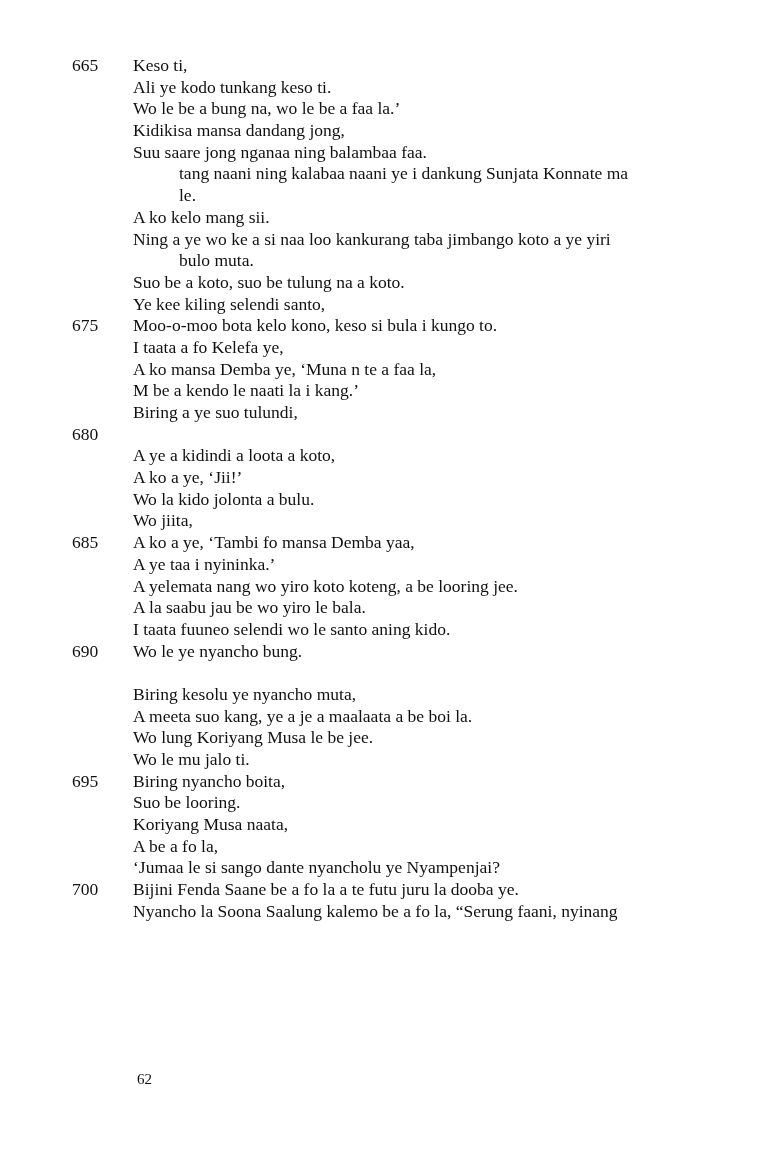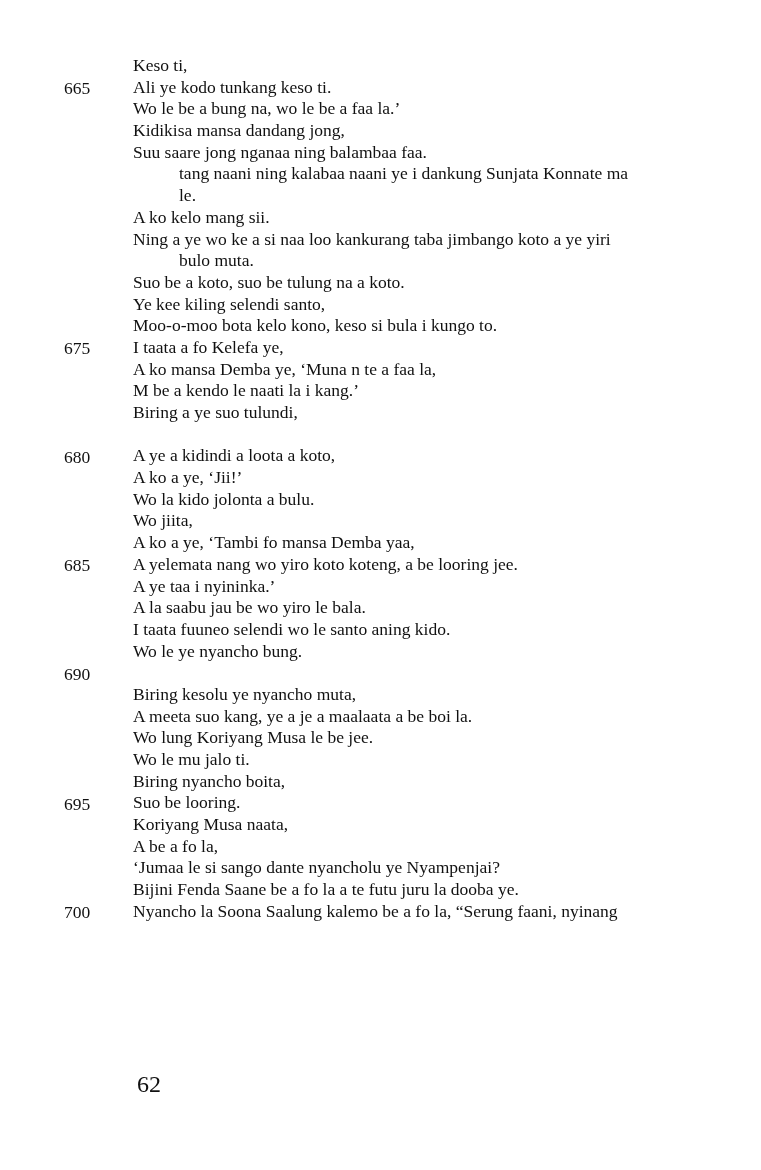--- a/index.html
+++ b/index.html
@@ -1,25 +1,25 @@
 <!DOCTYPE html>
 <html><head>
 <meta charset="utf-8">
 <style>
   html, body { margin: 0; padding: 0; background: #ffffff; }
   body { width: 761px; height: 1170px; position: relative; overflow: hidden;
          font-family: "Liberation Serif", "DejaVu Serif", serif; color: #111; }
   .page { position: absolute; left: 0; top: 0; width: 761px; height: 1170px; }
   .lines { position: absolute; left: 0; top: 55px; width: 761px; }
   .line { position: relative; height: 21.7px; line-height: 21.7px; font-size: 17.5px; white-space: nowrap; }
-  .num { position: absolute; left: 64px; top: 0; margin-top: 23px; }
+  .num { position: absolute; left: 72px; top: 0; }
   .txt { position: absolute; left: 133px; top: 0; }
   .cont .txt { left: 179px; }
   .blank { height: 21.7px; }
-  .folio { position: absolute; left: 137px; top: 1071px; font-size: 24px; }
+  .folio { position: absolute; left: 137px; top: 1071px; font-size: 15px; }
 </style>
 </head>
 <body>
 
 <div class="page">
   <div class="lines" id="lines">
       <div class="line">
         <span class="num">665</span>
         <span class="txt">Keso ti,</span>
       </div>
@@ -105,25 +105,25 @@
       <div class="line">
         <span class="num"></span>
         <span class="txt">Wo jiita,</span>
       </div>
       <div class="line">
         <span class="num">685</span>
         <span class="txt">A ko a ye, ‘Tambi fo mansa Demba yaa,</span>
       </div>
       <div class="line">
         <span class="num"></span>
-        <span class="txt">A yelemata nang wo yiro koto koteng, a be looring jee.</span>
+        <span class="txt">A ye taa i nyininka.’</span>
       </div>
       <div class="line">
         <span class="num"></span>
-        <span class="txt">A ye taa i nyininka.’</span>
+        <span class="txt">A yelemata nang wo yiro koto koteng, a be looring jee.</span>
       </div>
       <div class="line">
         <span class="num"></span>
         <span class="txt">A la saabu jau be wo yiro le bala.</span>
       </div>
       <div class="line">
         <span class="num"></span>
         <span class="txt">I taata fuuneo selendi wo le santo aning kido.</span>
       </div>
       <div class="line">

